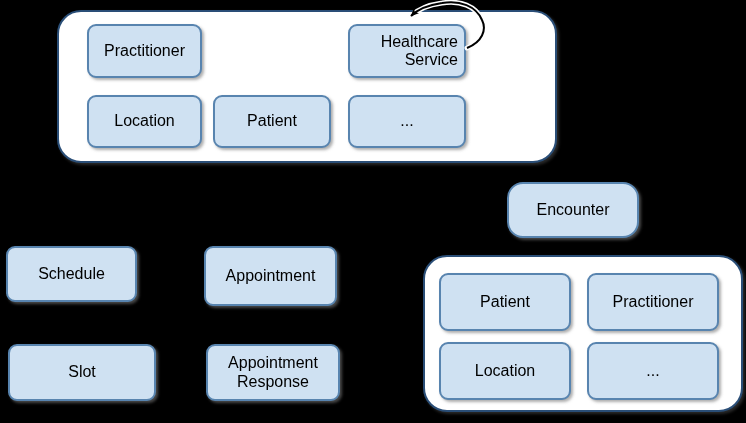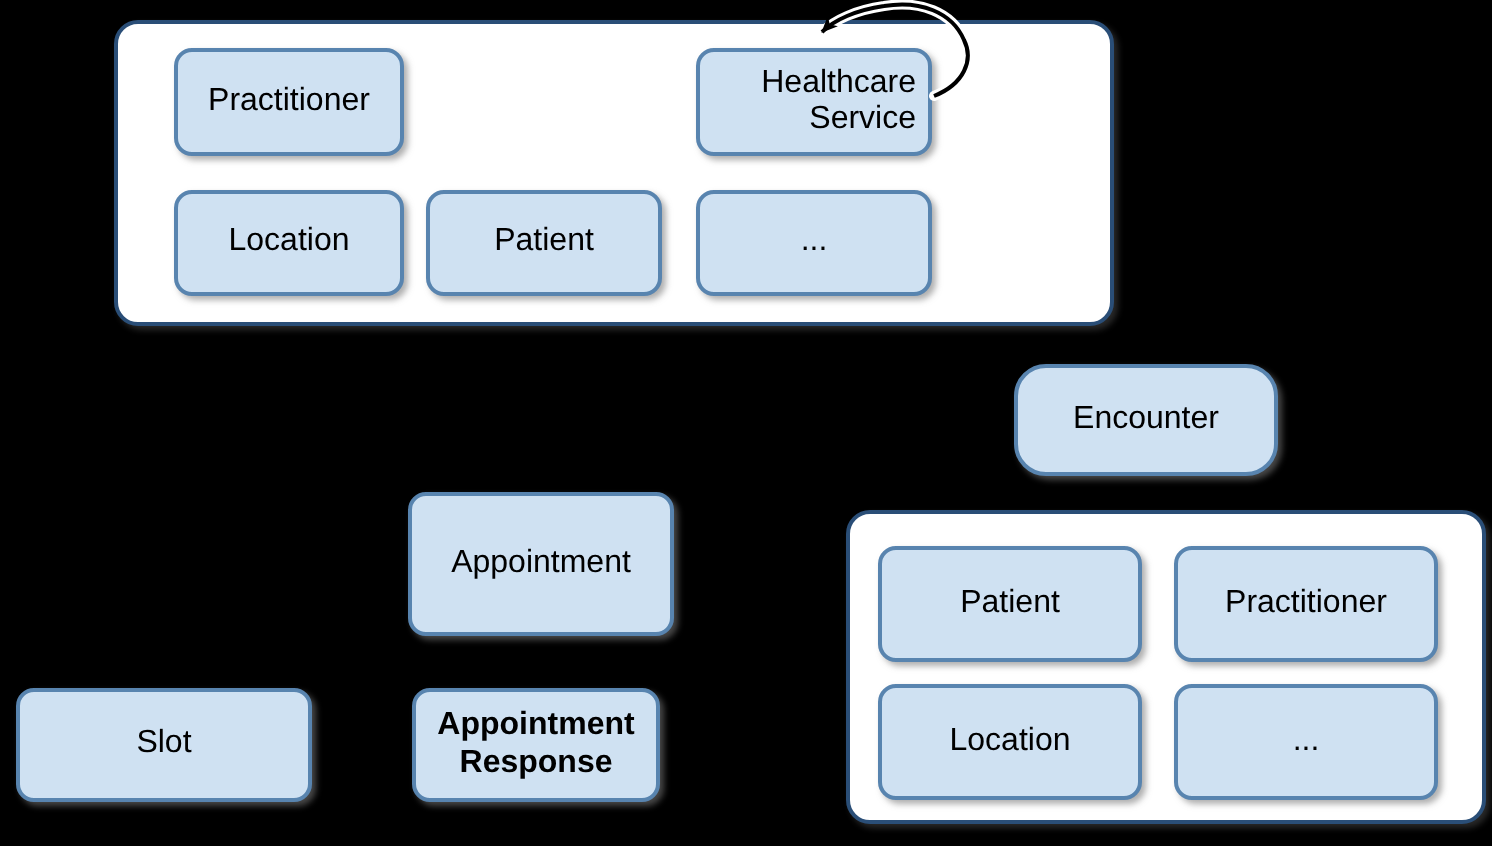--- a/index.html
+++ b/index.html
@@ -18,21 +18,21 @@
     background: var(--background);
     font-family: "Liberation Sans", "DejaVu Sans", sans-serif;
     overflow: hidden;
   }
   .stage { position: relative; width: 746px; height: 423px; }
 
   .group {
     position: absolute;
     background: var(--group-fill);
     border: 2px solid var(--group-border);
-    border-radius: 12px;
+    border-radius: 24px;
     box-shadow: 2px 2px 3px rgba(90,90,90,0.45);
   }
   .node {
     position: absolute;
     background: var(--node-fill);
     border: 2px solid var(--node-border);
     border-radius: 9px;
     box-shadow: 2px 2px 3px rgba(120,120,120,0.6);
     display: flex;
     align-items: center;
@@ -52,23 +52,23 @@
   #n-admin-ellipsis    { left: 289px; top: 83px; width: 118px; height: 53px; }
 
   #loop-svg { position: absolute; left: 390px; top: 0px; width: 172px; height: 60px; z-index: 5; }
   #loop-label {
     position: absolute; left: 487px; top: 19px; z-index: 6;
     color: var(--edge-label-text); font-size: 15px;
   }
 
   #n-encounter   { left: 507px; top: 182px; width: 132px; height: 56px; border-radius: 16px; }
   #n-schedule    { left: 6px;   top: 246px; width: 131px; height: 56px; }
-  #n-appointment { left: 204px; top: 246px; width: 133px; height: 72px; }
+  #n-appointment { left: 204px; top: 246px; width: 133px; height: 60px; }
   #n-slot        { left: 8px;   top: 344px; width: 148px; height: 57px; }
-  #n-appt-resp   { left: 206px; top: 344px; width: 124px; height: 57px; font-weight: bold; }
+  #n-appt-resp   { left: 206px; top: 344px; width: 134px; height: 57px; }
 
   #group-encounter { left: 423px; top: 255px; width: 320px; height: 157px; }
   #n-enc-patient      { left: 14px;  top: 16px; width: 132px; height: 58px; }
   #n-enc-practitioner { left: 162px; top: 16px; width: 132px; height: 58px; }
   #n-enc-location     { left: 14px;  top: 85px; width: 132px; height: 58px; }
   #n-enc-ellipsis     { left: 162px; top: 85px; width: 132px; height: 58px; }
 </style>
 </head>
 <body>
 
@@ -100,20 +100,23 @@
     </defs>
     <path d="M 77 48 C 92 42 97 30 92 20 C 86 6 70 0 52 3 C 38 5 27 10 21 16" fill="none" stroke="#ffffff" stroke-width="5" stroke-linecap="round"></path>
     <path d="M 77 48 C 92 42 97 30 92 20 C 86 6 70 0 52 3 C 38 5 27 10 21 16" fill="none" stroke="#000000" stroke-width="2" marker-end="url(#ah)"></path>
   </svg>
   <div id="loop-label">offeredIn</div>
 
   <div class="node" id="n-encounter">
     <span>Encounter</span>
   </div>
 
+  <div class="node" id="n-schedule">
+    <span>Schedule</span>
+  </div>
   <div class="node" id="n-appointment">
     <span>Appointment</span>
   </div>
   <div class="node" id="n-slot">
     <span>Slot</span>
   </div>
   <div class="node" id="n-appt-resp">
     <span>Appointment Response</span>
   </div>
 

